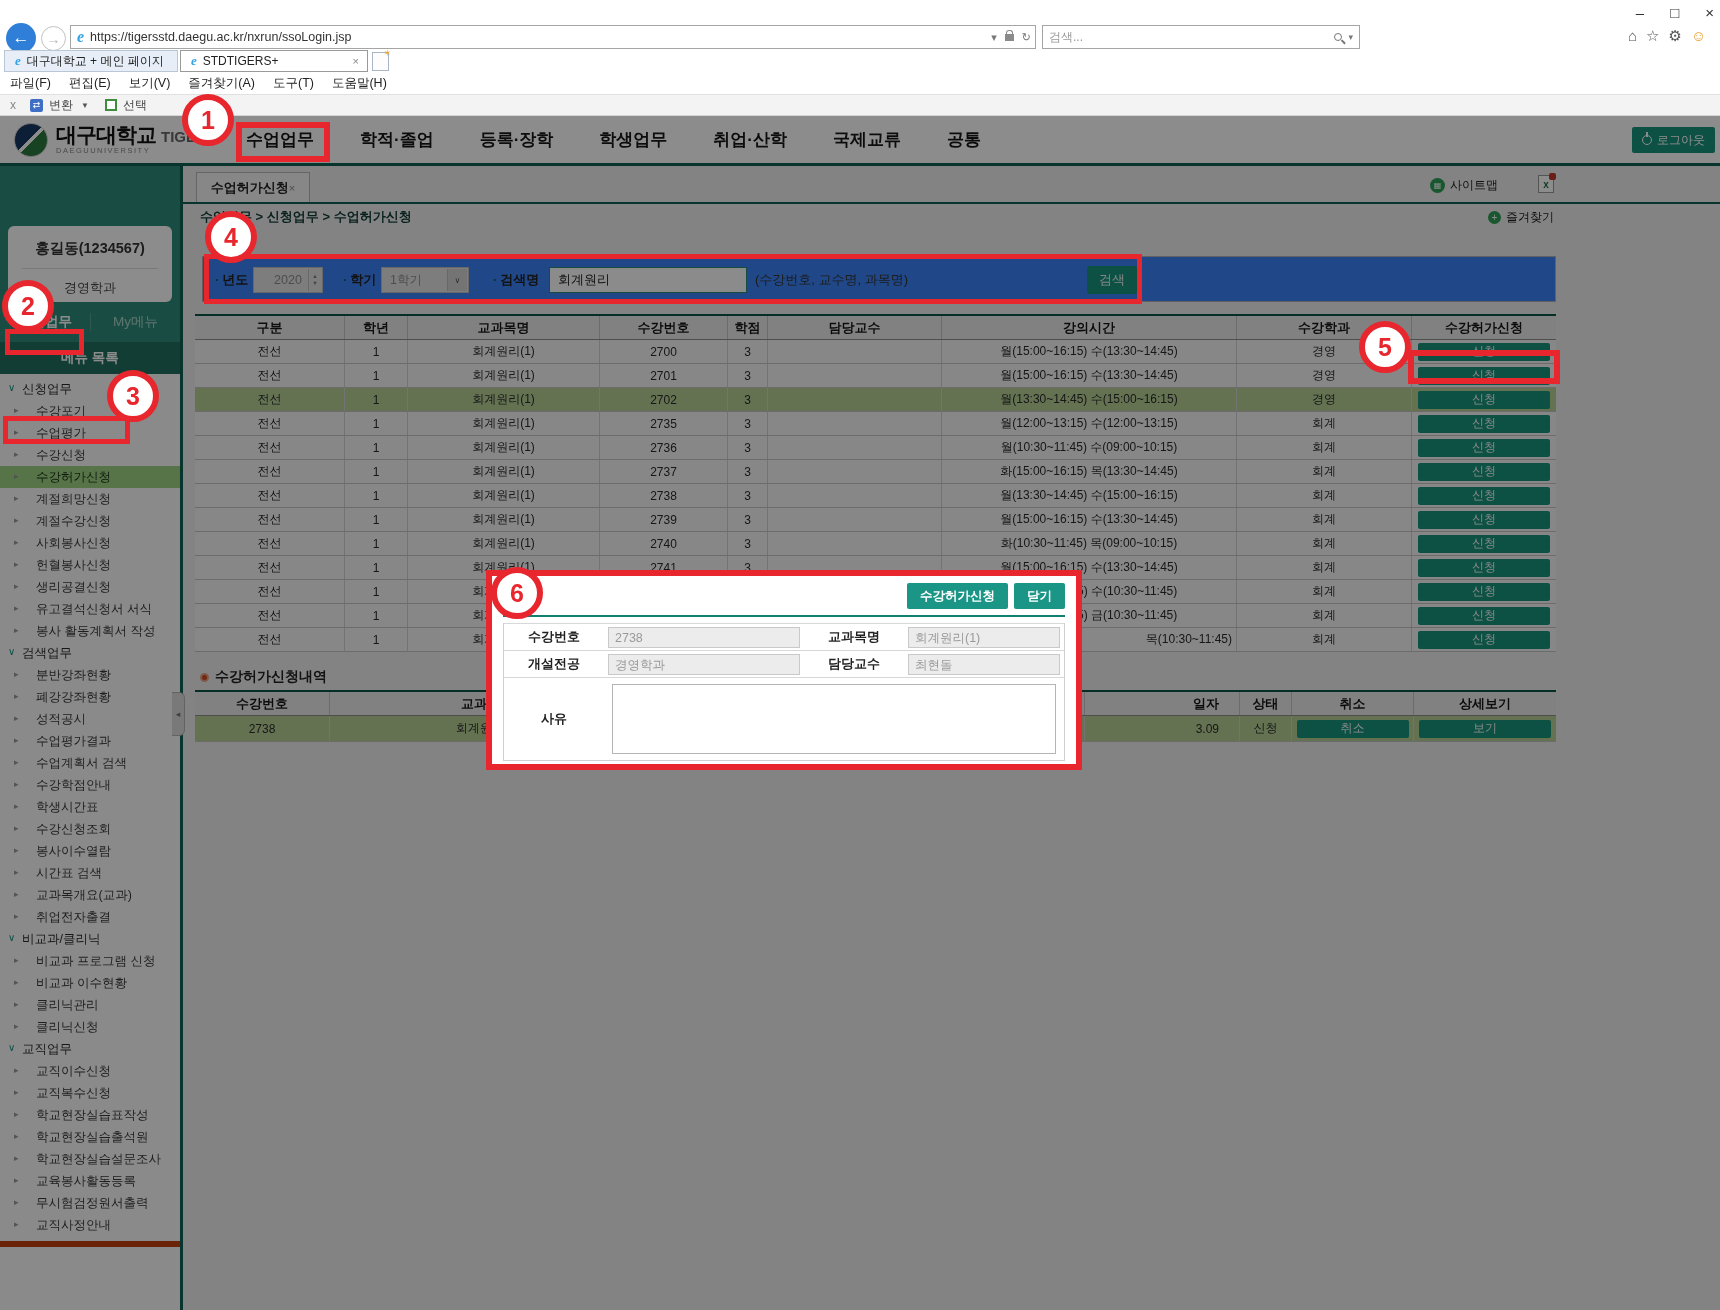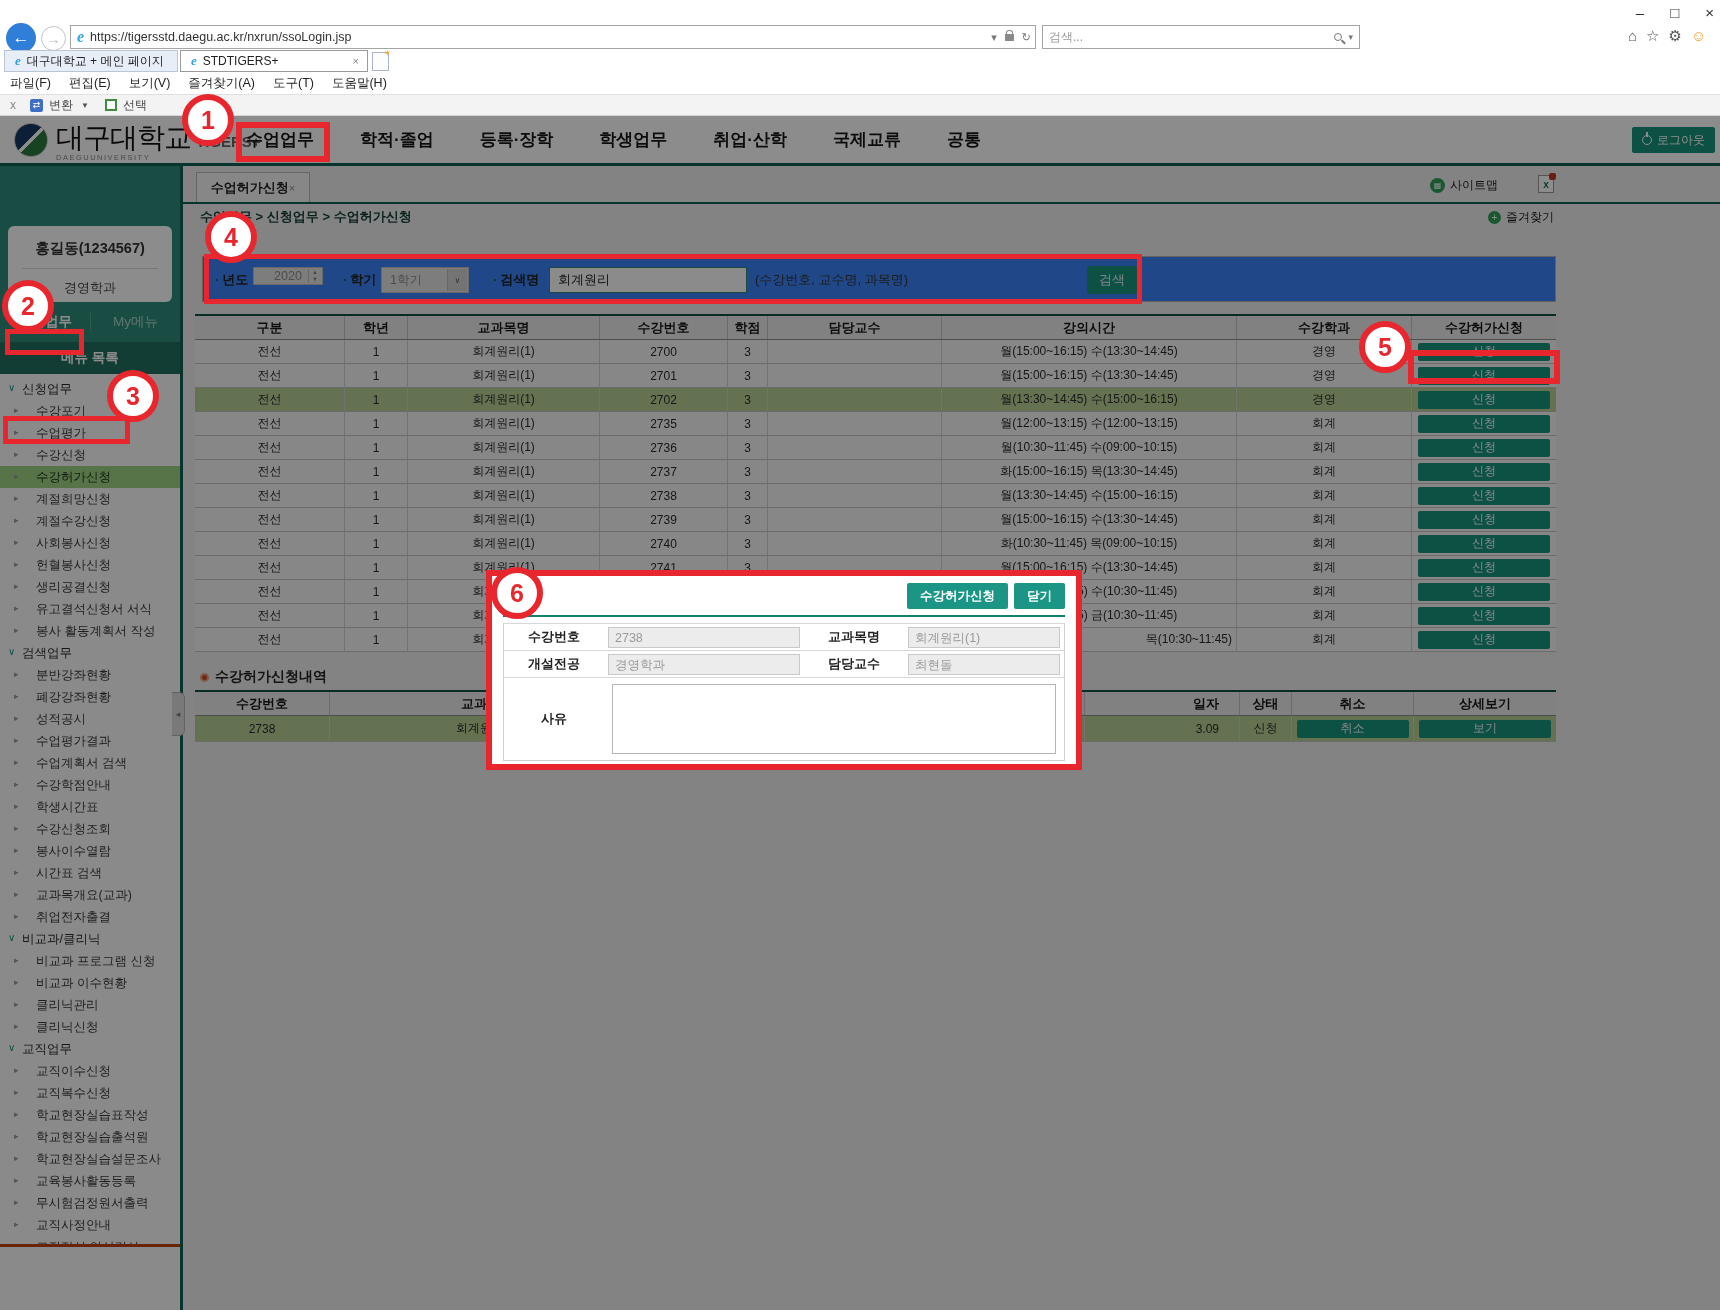--- a/index.html
+++ b/index.html
@@ -42,21 +42,21 @@
   .ad-ico1{width:13px;height:13px;background:#3f6fc4;border-radius:2px;color:#fff;font-size:9px;display:inline-flex;align-items:center;justify-content:center}
   .ad-ico2{width:12px;height:12px;border:2px solid #3e8e3e;background:#fff;display:inline-block}
   .ad-dd{font-size:8px;color:#555;margin:0 10px 0 2px}
 
   
   #app{position:absolute;left:0;top:116px;width:1720px;height:1194px;background:#efefef}
   #app-header{position:absolute;left:0;top:0;width:1720px;height:50px;background:#fff;border-bottom:3px solid #0e6152}
   .emblem{position:absolute;left:14px;top:7px;width:34px;height:34px;border-radius:50%;
     background:linear-gradient(135deg,#173a63 46%,#ffffff 46% 54%,#2d7a3f 54%);border:1px solid #ccc}
   .logotext{position:absolute;left:56px;top:8px;line-height:1}
-  .logo-kr{font-size:28px;font-weight:normal;color:#111;letter-spacing:-1px}
+  .logo-kr{font-size:21px;font-weight:bold;color:#111;letter-spacing:-1px}
   .logo-brand{font-size:15px;font-weight:bold;color:#666;margin-left:5px}
   .logo-en{font-size:7.5px;color:#888;letter-spacing:1.5px;margin-top:2px}
   .gnb{position:absolute;left:246px;top:0;height:47px;display:flex;align-items:center;gap:46px}
   .gnb-item{font-size:17px;font-weight:bold;color:#171717;white-space:nowrap}
   .logoutbtn{position:absolute;right:5px;top:11px;height:26px;background:#18947f;color:#fff;font-size:12px;
     display:flex;align-items:center;gap:5px;padding:0 10px;border-radius:2px}
   .pwr{width:10px;height:10px;border:1.5px solid #fff;border-radius:50%;position:relative}
   .pwr::after{content:"";position:absolute;left:3px;top:-4px;width:1.5px;height:5px;background:#fff}
 
   
@@ -64,21 +64,21 @@
   .usercard{position:absolute;left:8px;top:60px;width:164px;height:76px;background:#fff;border-radius:6px;text-align:center}
   .uname{font-size:14.5px;font-weight:bold;color:#333;margin-top:13px}
   .udiv{height:1px;background:#ddd;margin:10px 14px}
   .udept{font-size:13px;color:#444}
   .side-tabs{position:absolute;left:0;top:140px;width:180px;height:32px;display:flex;align-items:center}
   .stab1{width:50%;text-align:center;font-size:13.5px;font-weight:bold;color:#fff}
   .stab2{width:50%;text-align:center;font-size:13.5px;color:#a9d3c9;border-left:1px solid #57a393}
   .menutitle{position:absolute;left:0;top:176px;width:180px;height:32px;background:#20705f;color:#fff;
     font-size:13.5px;font-weight:bold;display:flex;align-items:center;justify-content:center}
   .menu-panel{position:absolute;left:0;top:208px;width:180px;height:936px;background:#fbfbfb}
-  .menu-list{height:873px;overflow:hidden;padding-top:4px;border-bottom:3px solid #c2410c}
+  .menu-list{height:873px;overflow:hidden;padding-top:4px;border-bottom:6px solid #c2410c}
   .mi{height:22px;display:flex;align-items:center;font-size:12.5px;color:#3a3a3a;padding-left:36px;position:relative;white-space:nowrap}
   .mi .mi-arrow{position:absolute;left:14px;font-size:9px;color:#999;top:5px}
   .mi .mi-arrow::before{content:"▸"}
   .mi.cat{padding-left:22px;color:#2a2a2a}
   .mi.cat .mi-arrow{left:8px;color:#18947f;font-size:10px;top:4px}
   .mi.cat .mi-arrow::before{content:"∨"}
   .mi.active{background:#9ed184;color:#1d3317}
   .scr{position:absolute;right:5px;font-size:10px;color:#555}
   .scr-up{top:210px}
   .scr-dn{top:1066px}
@@ -97,21 +97,21 @@
     color:#1f7244;font-size:10px;font-weight:bold;display:flex;align-items:center;justify-content:center}
   .excel-ico::after{content:"";position:absolute;right:-3px;top:-3px;width:7px;height:7px;background:#c0392b;border-radius:2px}
   .breadcrumb{position:absolute;left:17px;top:42px;font-size:13px;font-weight:bold;color:#103c34}
   .favbtn{position:absolute;left:1305px;top:43px;display:flex;align-items:center;gap:5px;font-size:12px;color:#222}
   .fav-ico{width:13px;height:13px;border-radius:50%;background:#2e9e57;color:#fff;font-size:10px;line-height:13px;text-align:center}
 
   .searchpanel{position:absolute;left:19px;top:90px;width:1354px;height:46px;border:1px solid #b2b2b2;background:#3b82f6}
   .slabel{position:absolute;top:14px;font-size:13px;font-weight:bold;color:#222;white-space:nowrap}
   .slabel::before{content:"·";color:#0e6152;font-weight:bold;margin-right:3px}
   .l-year{left:12px}.l-sem{left:140px}.l-name{left:290px}
-  .ybox{position:absolute;left:50px;top:10px;width:70px;height:18px;background:#e3e3e3;border:1px solid #bdbdbd;color:#8d8d8d;
+  .ybox{position:absolute;left:50px;top:10px;width:70px;height:26px;background:#e3e3e3;border:1px solid #bdbdbd;color:#8d8d8d;
     font-size:12.5px;display:flex;align-items:center;justify-content:center}
   .spin{position:absolute;right:1px;top:1px;bottom:1px;width:13px;border-left:1px solid #bdbdbd;display:flex;flex-direction:column;
     align-items:center;justify-content:center;font-size:5.5px;color:#777;line-height:1.2}
   .sembox{position:absolute;left:178px;top:10px;width:88px;height:26px;background:#e3e3e3;border:1px solid #bdbdbd;color:#8d8d8d;
     font-size:12.5px;display:flex;align-items:center;padding-left:8px}
   .semdd{position:absolute;right:1px;top:1px;bottom:1px;width:20px;background:#d4d4d4;border-left:1px solid #bdbdbd;
     display:flex;align-items:center;justify-content:center;font-size:8px;color:#555}
   .kwbox{position:absolute;left:346px;top:10px;width:198px;height:26px;background:#fdfdfd;border:1px solid #2a8a77;color:#222;
     font-size:13px;display:flex;align-items:center;padding-left:8px}
   .hint{position:absolute;left:552px;top:14px;font-size:13px;color:#333}

